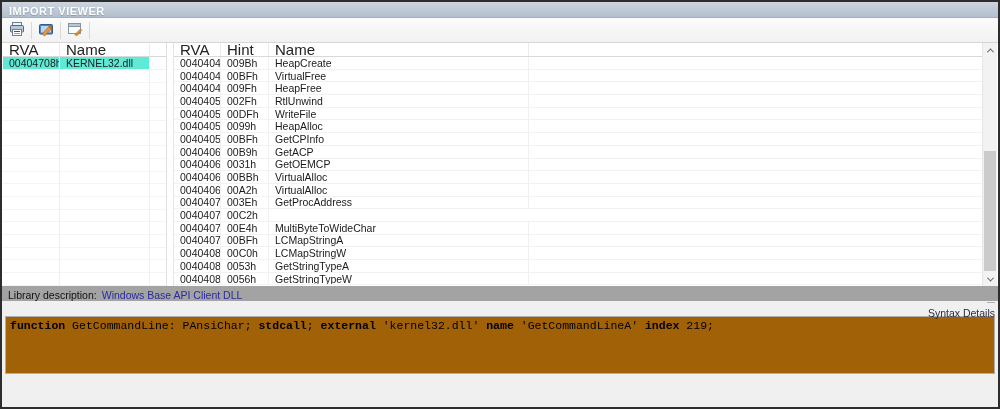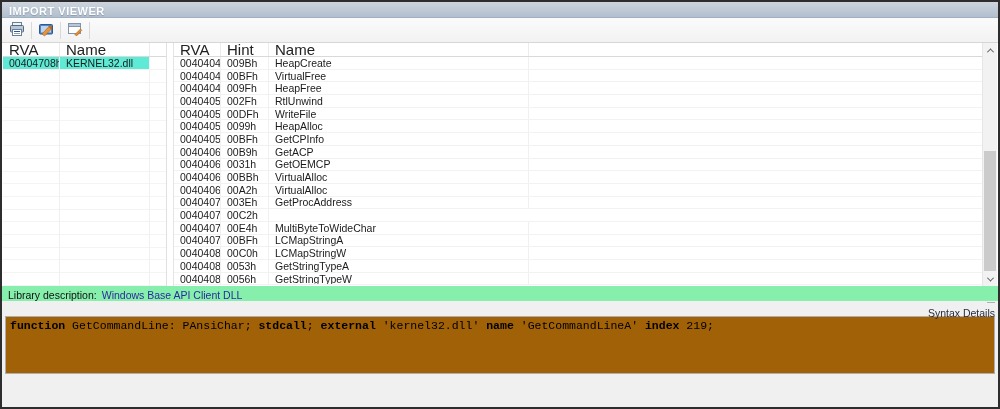--- a/index.html
+++ b/index.html
@@ -77,21 +77,21 @@
   .sb-btn { position:absolute; left:0; width:100%; height:14px;
     display:flex; align-items:center; justify-content:center; cursor:pointer; }
   .sb-btn.up { top:0; } .sb-btn.down { bottom:0; }
   .chev { width:5px; height:5px; border-left:1px solid #555; border-top:1px solid #555; }
   .chev.up   { transform:rotate(45deg) translate(1px,1px); }
   .chev.down { transform:rotate(225deg) translate(1px,1px); }
   .sb-thumb { position:absolute; left:1px; right:1px; top:108px; height:120px; background:#cbcbcb; cursor:pointer; }
 
   
   .libdesc { height:15px; display:flex; gap:5px; align-items:center;
-    padding:2px 6px 0; font-size:10.5px; color:#111; background:#86efac; }
+    padding:2px 6px 0; font-size:10.5px; color:#111; background:#a3a3a3; }
   .libval { font-weight:normal; }
 
   
   .syn-label-row { height:13px; display:flex; align-items:flex-end; margin:1px 3px 0; gap:4px;flex-direction:column; }
   .syn-label-row .gline { border-top:1px solid #b0b0b0; height:0; }
   .gline.s { width:8px; } .gline.l { flex:1; }
   .syn-title { font-size:10.5px; color:#2b2b3e; }
 
   .codebox {
     margin:1px 3px 0; height:58px; background:#a16207; border:1px solid #aeaeae;

